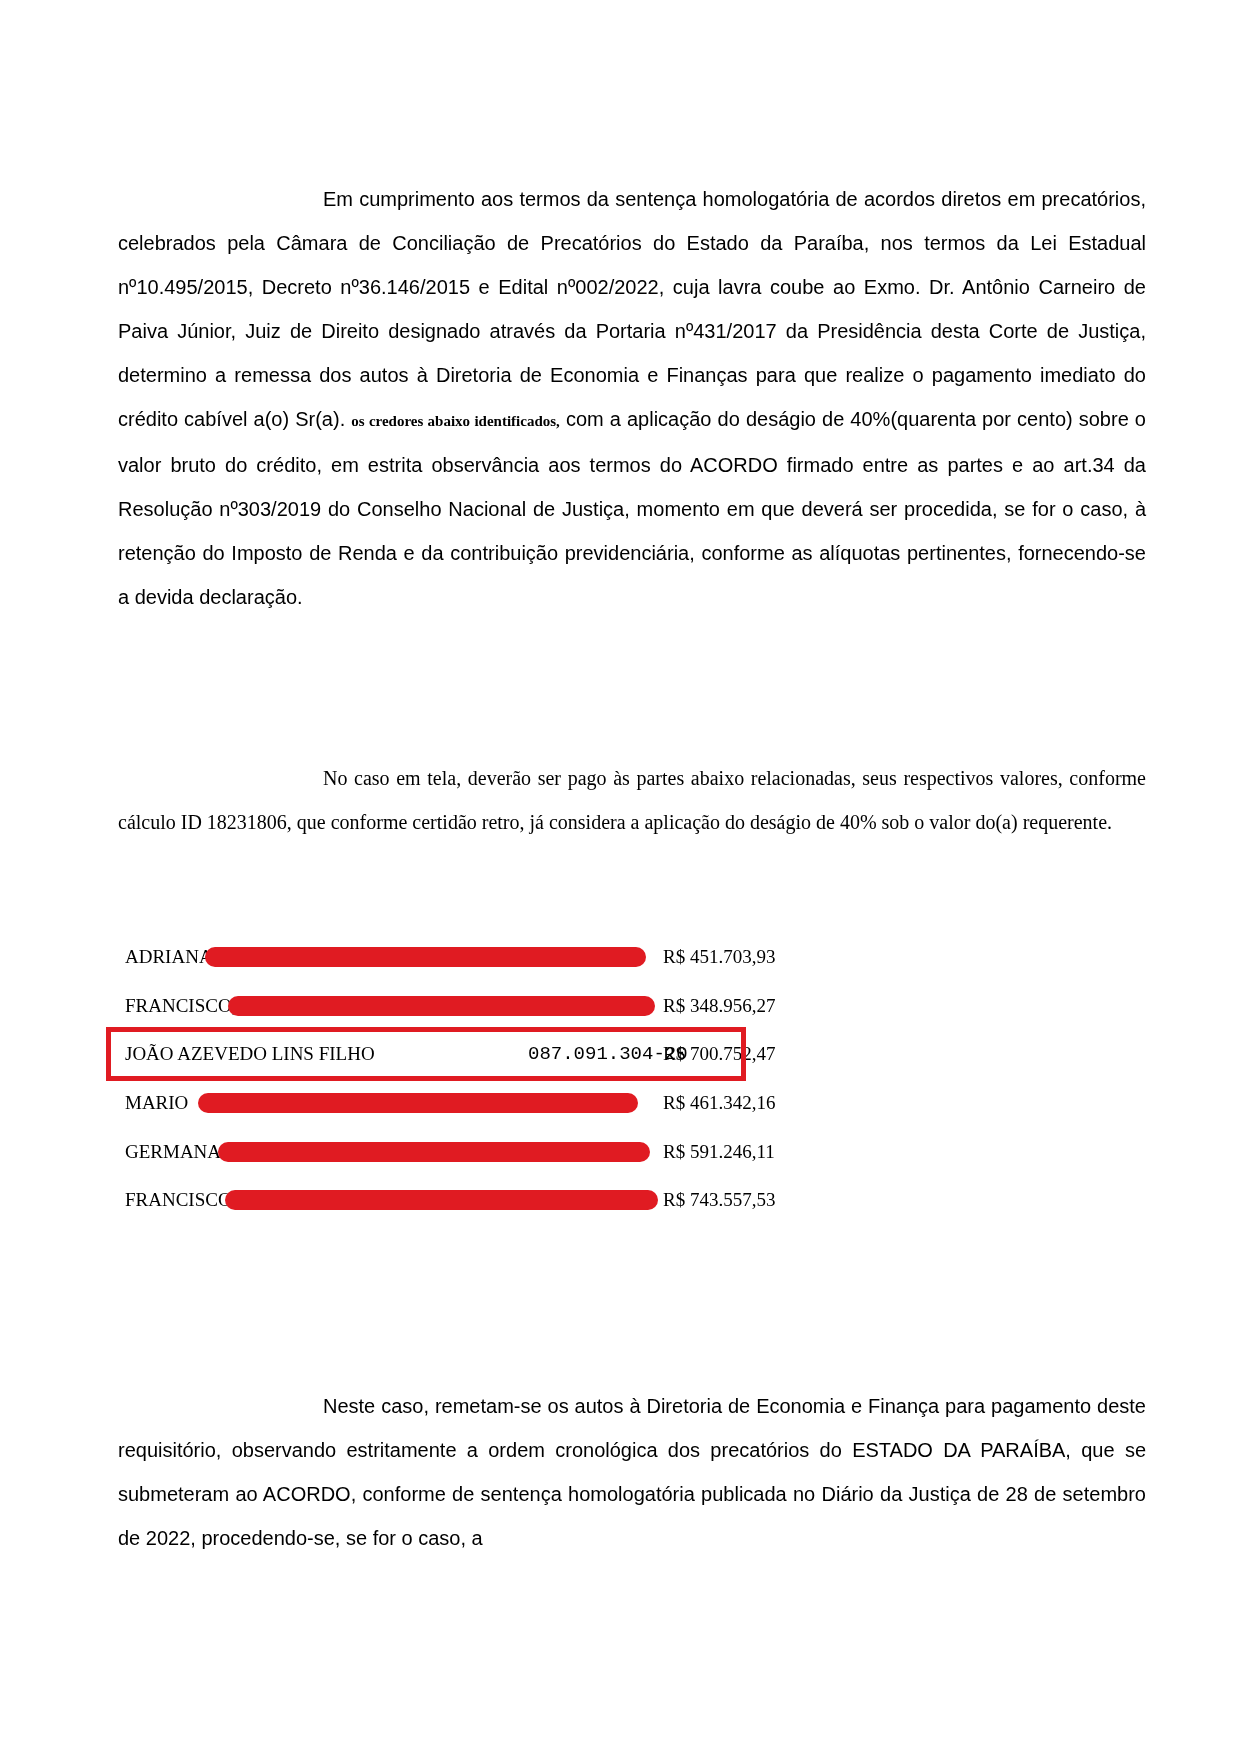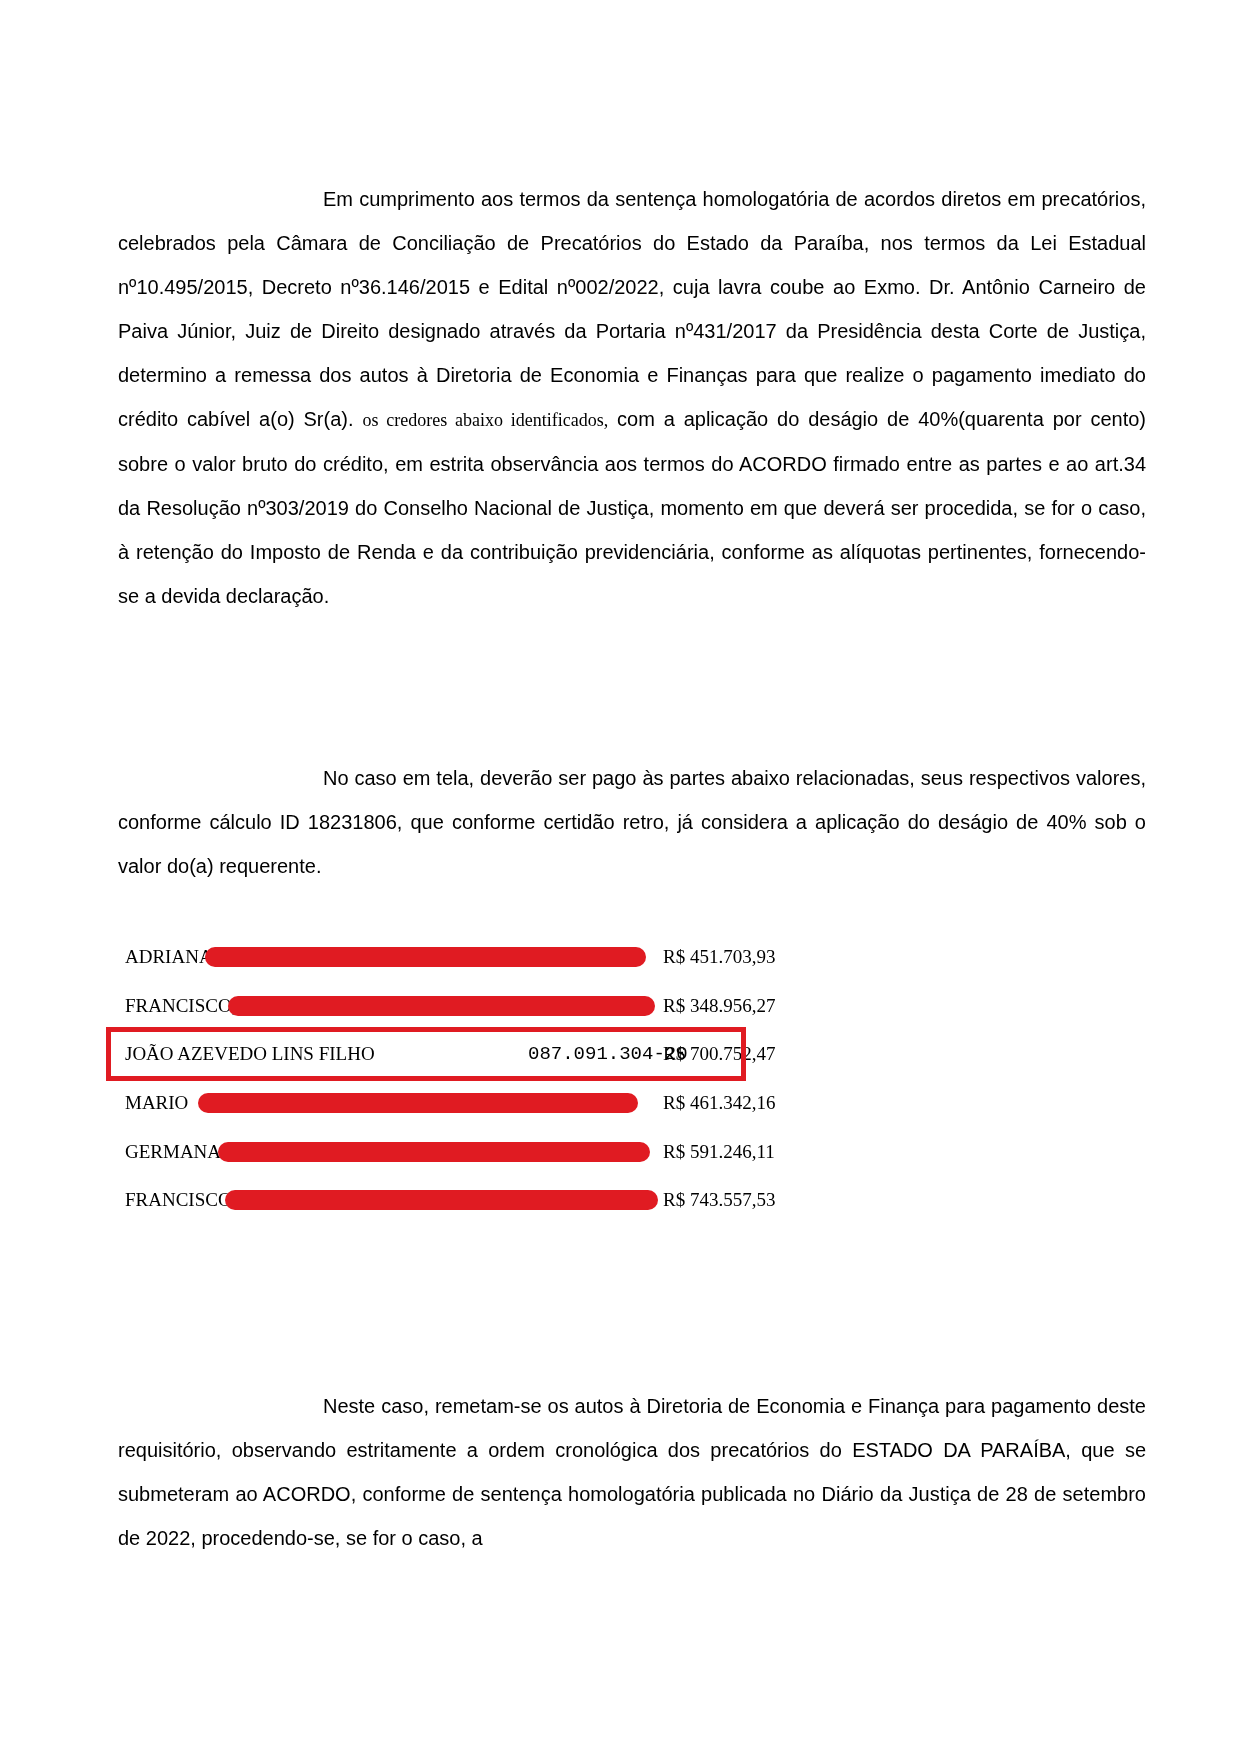--- a/index.html
+++ b/index.html
@@ -17,26 +17,26 @@
   .para {
     position: absolute;
     left: 118px;
     width: 1028px;
     font-size: 20px;
     line-height: 44px;
     text-align: justify;
     text-indent: 205px;
   }
   #p-opening { top: 177px; }
-  #p-payment { top: 756px; }
+  #p-payment { top: 756px; font-family: Liberation Serif, serif; }
   #p-closing { top: 1384px; font-weight: normal; }
   .emph {
     font-family: "Liberation Serif", serif;
-    font-weight: normal;
-    font-size: 18px;
+    font-weight: bold;
+    font-size: 15px;
   }
   .creditors {
     position: absolute;
     left: 110px;
     top: 933px;
     width: 745px;
   }
   .crow {
     position: relative;
     height: 48.6px;

